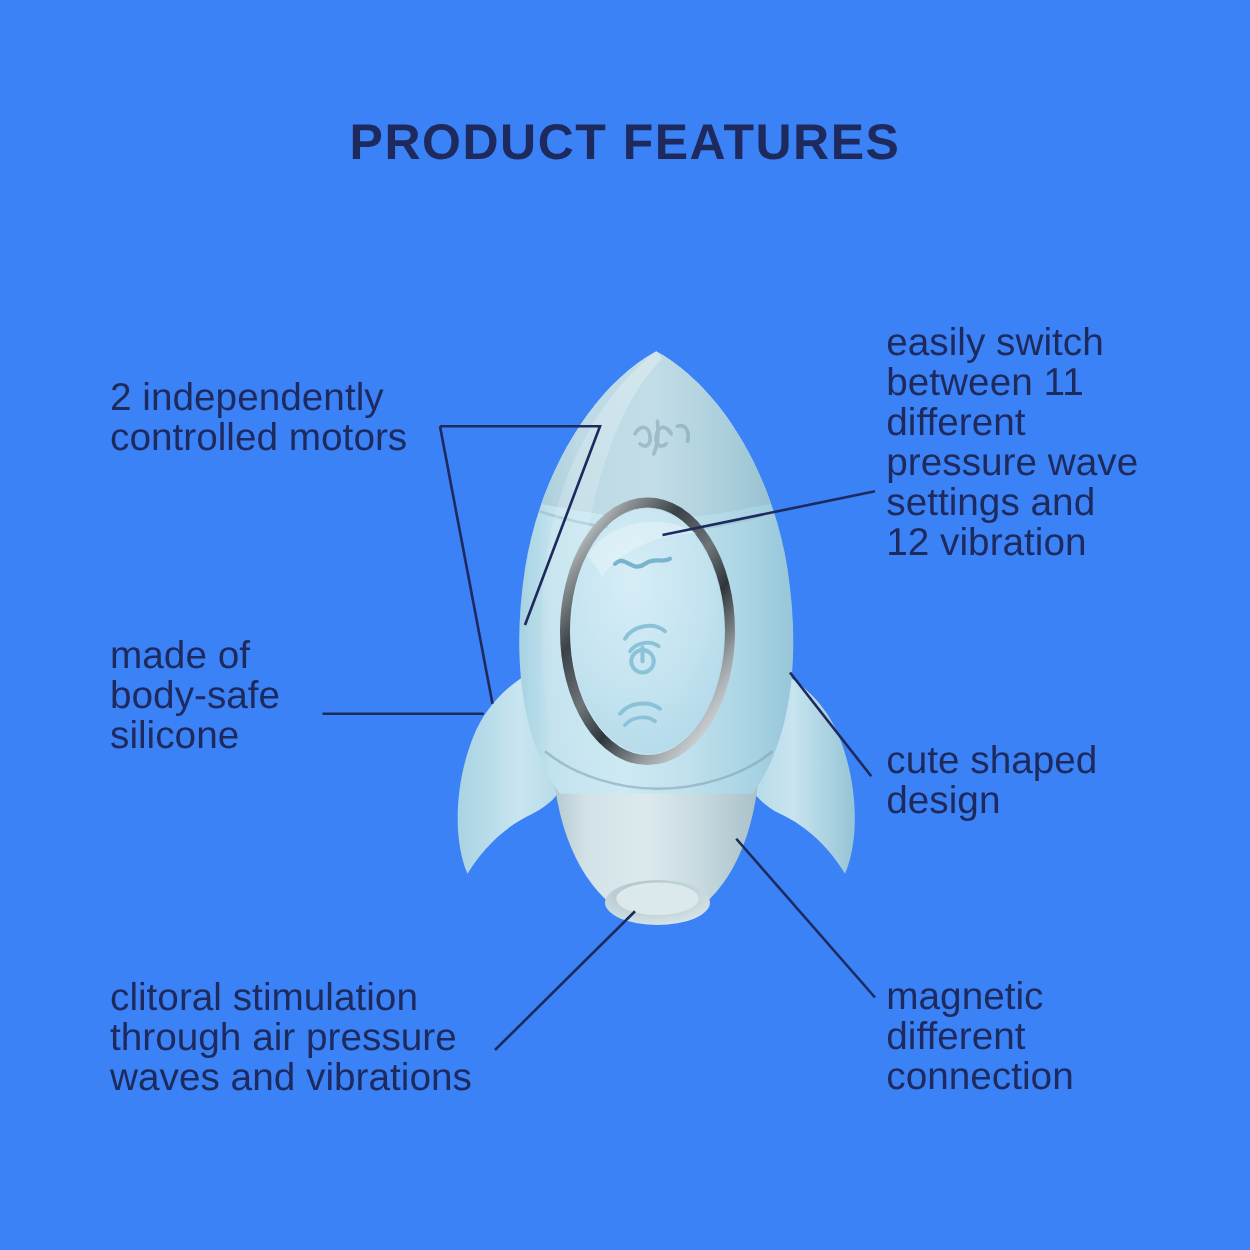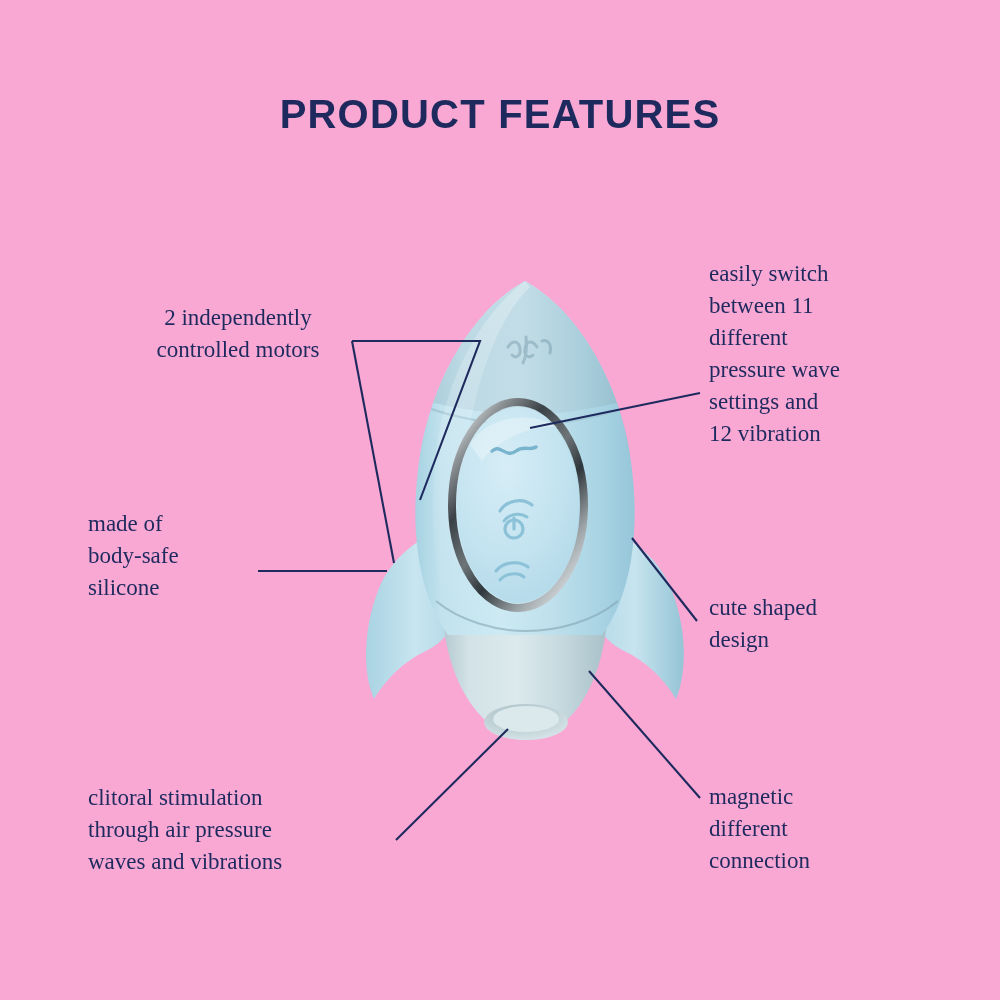--- a/index.html
+++ b/index.html
@@ -5,21 +5,21 @@
 <style>
   html, body {
     margin: 0;
     padding: 0;
     background: #ffffff;
   }
   #page {
     position: relative;
     width: 1000px;
     height: 1000px;
-    background: #f9a8d4;
+    background: #3b82f6;
     overflow: hidden;
     font-family: "Liberation Sans", sans-serif;
     -webkit-font-smoothing: antialiased;
   }
 
   
   #title {
     position: absolute;
     left: 0;
     top: 92px;
@@ -29,30 +29,30 @@
     font-weight: bold;
     letter-spacing: 1.2px;
     color: #1e2a5e;
     font-family: "Liberation Sans", sans-serif;
   }
 
   
   .callout {
     position: absolute;
     color: #1e2a5e;
-    font-size: 23px;
+    font-size: 31px;
     line-height: 32px;
     font-weight: 500;
-    font-family: Liberation Serif, serif;
+    font-family: Liberation Sans, sans-serif;
     white-space: pre-line;
   }
   .callout.left  { text-align: left; }
   .callout.right { text-align: left; }
 
-  #callout-motors    { left: 88px;  top: 302px; width: 300px; text-align: center; }
+  #callout-motors    { left: 88px;  top: 302px; width: 300px; }
   #callout-silicone  { left: 88px;  top: 508px; width: 260px; }
   #callout-clitoral  { left: 88px;  top: 782px; width: 340px; }
   #callout-settings  { left: 709px; top: 258px; width: 240px; }
   #callout-design    { left: 709px; top: 592px; width: 230px; }
   #callout-magnetic  { left: 709px; top: 781px; width: 230px; }
 
   
   #leaders {
     position: absolute;
     left: 0; top: 0;

